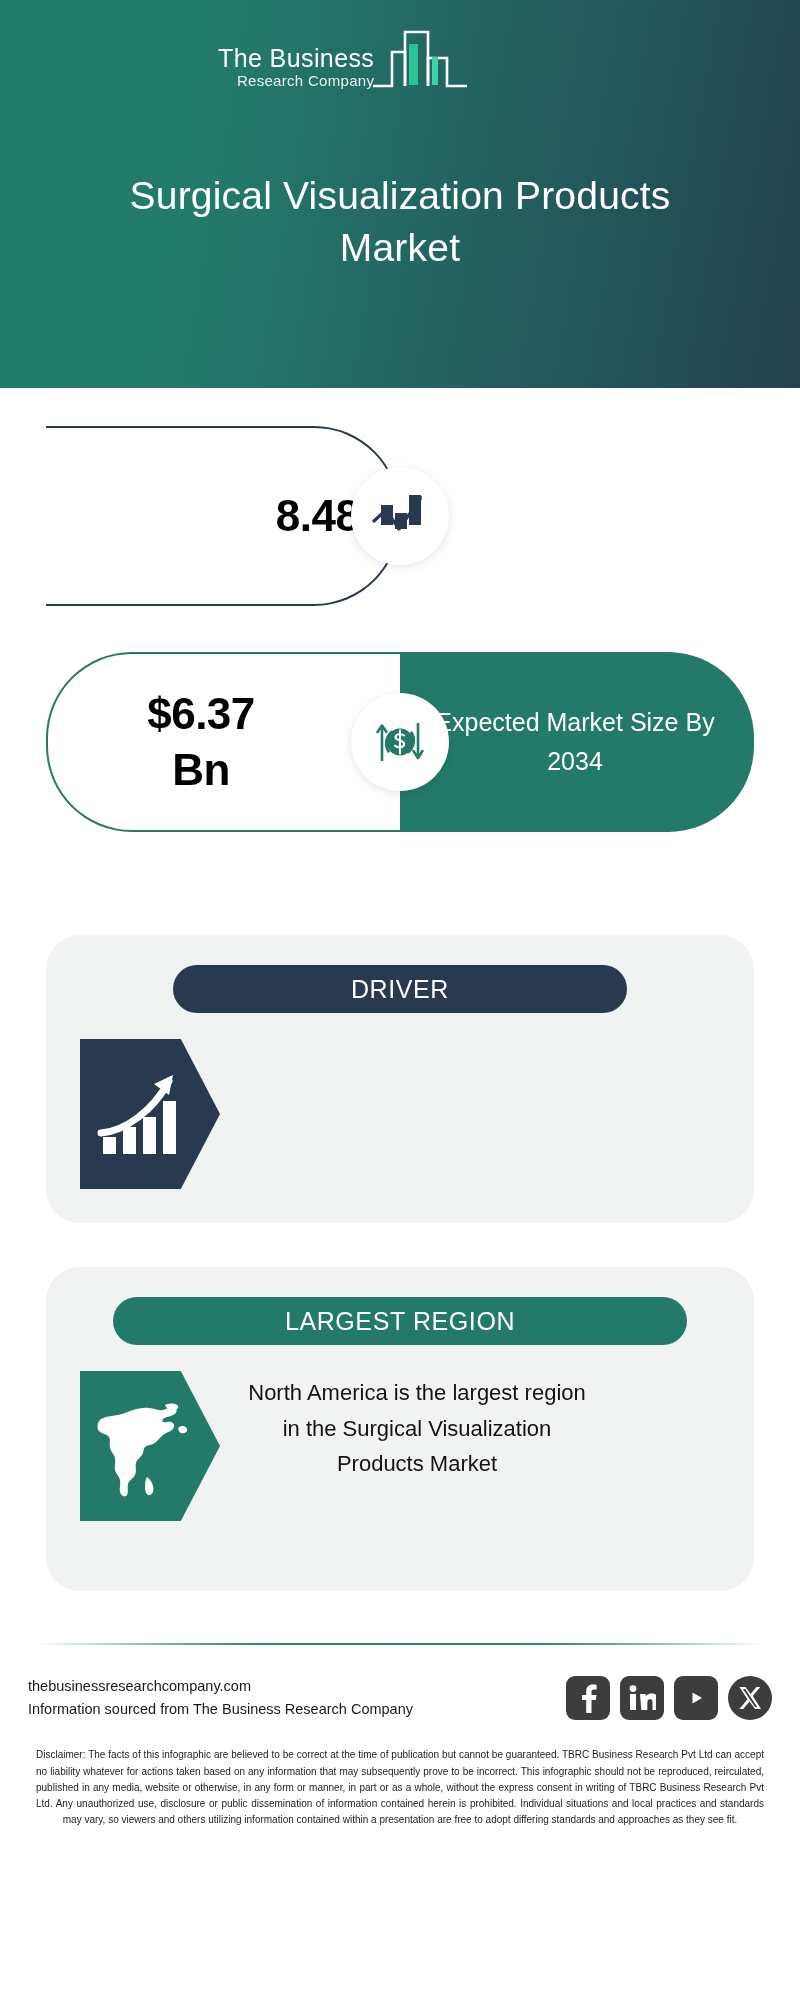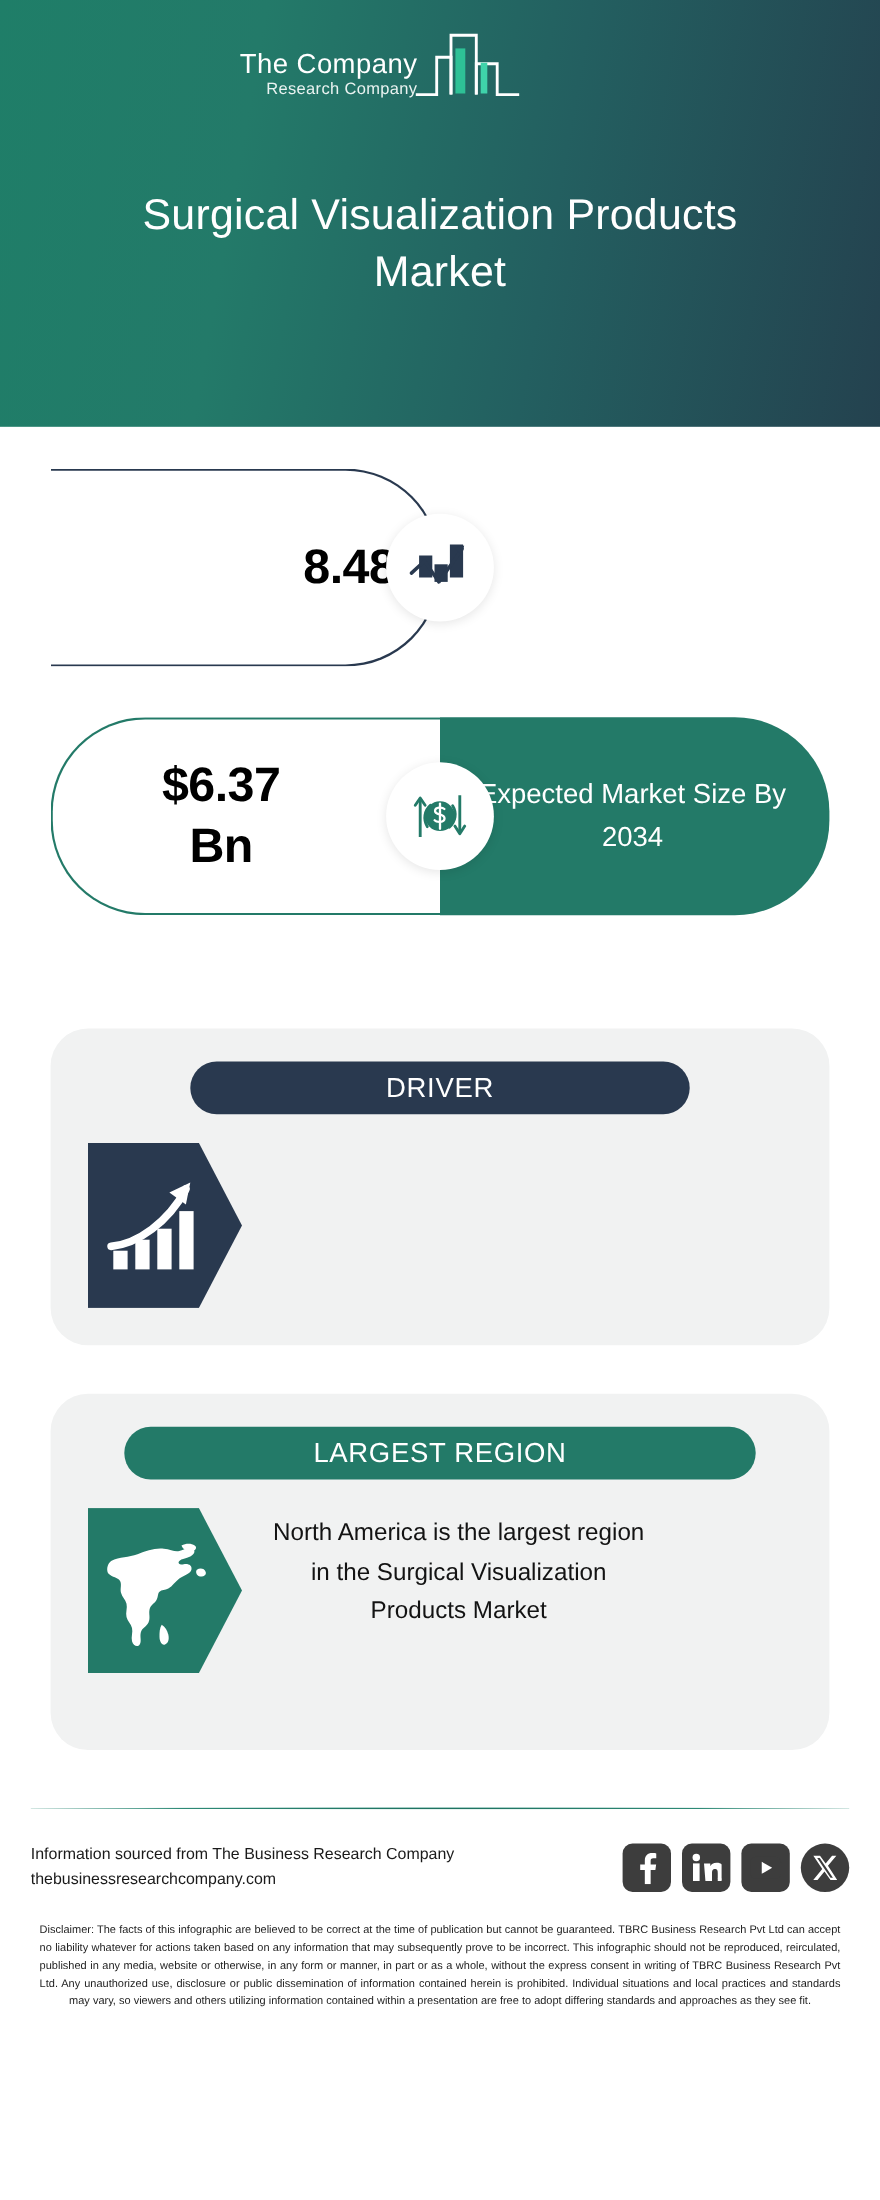--- a/index.html
+++ b/index.html
@@ -152,21 +152,21 @@
     font-size:10px; line-height:1.62; color:#1d1d1d;
     text-align:justify; text-align-last:center;
   }
 </style>
 </head>
 <body>
 
 <div class="header">
   <div class="logo">
     <div class="logo-text">
-      <div class="logo-line1">The Company</div>
+      <div class="logo-line1">The Business</div>
       <div class="logo-line2">Research Company</div>
     </div>
     <svg class="logo-mark" width="96" height="66" viewBox="0 0 96 66">
       <g fill="none" stroke="#ffffff" stroke-width="2.6">
         <path d="M1 62 H20 V28 H33 V62"></path>
         <path d="M33 62 V8 H56 V62"></path>
         <path d="M56 62 V34 H75 V62 H95"></path>
       </g>
       <rect x="37" y="20" width="9" height="41" fill="#2ec196"></rect>
       <rect x="60" y="33" width="6" height="28" fill="#3fd3aa"></rect>
@@ -258,22 +258,22 @@
   </div>
 </div>
 
 <div style="padding-top:52px;">
   <div class="divider"></div>
 </div>
 
 <div style="padding-top:30px;">
   <div class="footer-row">
     <div class="src-text">
+      <div>thebusinessresearchcompany.com</div>
       <div>Information sourced from The Business Research Company</div>
-      <div>thebusinessresearchcompany.com</div>
     </div>
     <div class="socials">
       <div class="sq">
         <svg width="26" height="30" viewBox="0 0 26 30">
             <path fill="#ffffff" d="M16.5 30V17h4.3l.7-5h-5V8.8c0-1.4.4-2.4 2.5-2.4h2.6V1.9C21.2 1.8 19.6 1.6 17.8 1.6c-3.9 0-6.6 2.4-6.6 6.7V12H7v5h4.2v13z"></path>
           </svg>
       </div>
       <div class="sq">
         <svg width="28" height="28" viewBox="0 0 28 28">
           <rect x="2" y="10" width="6" height="16" fill="#ffffff"></rect>

